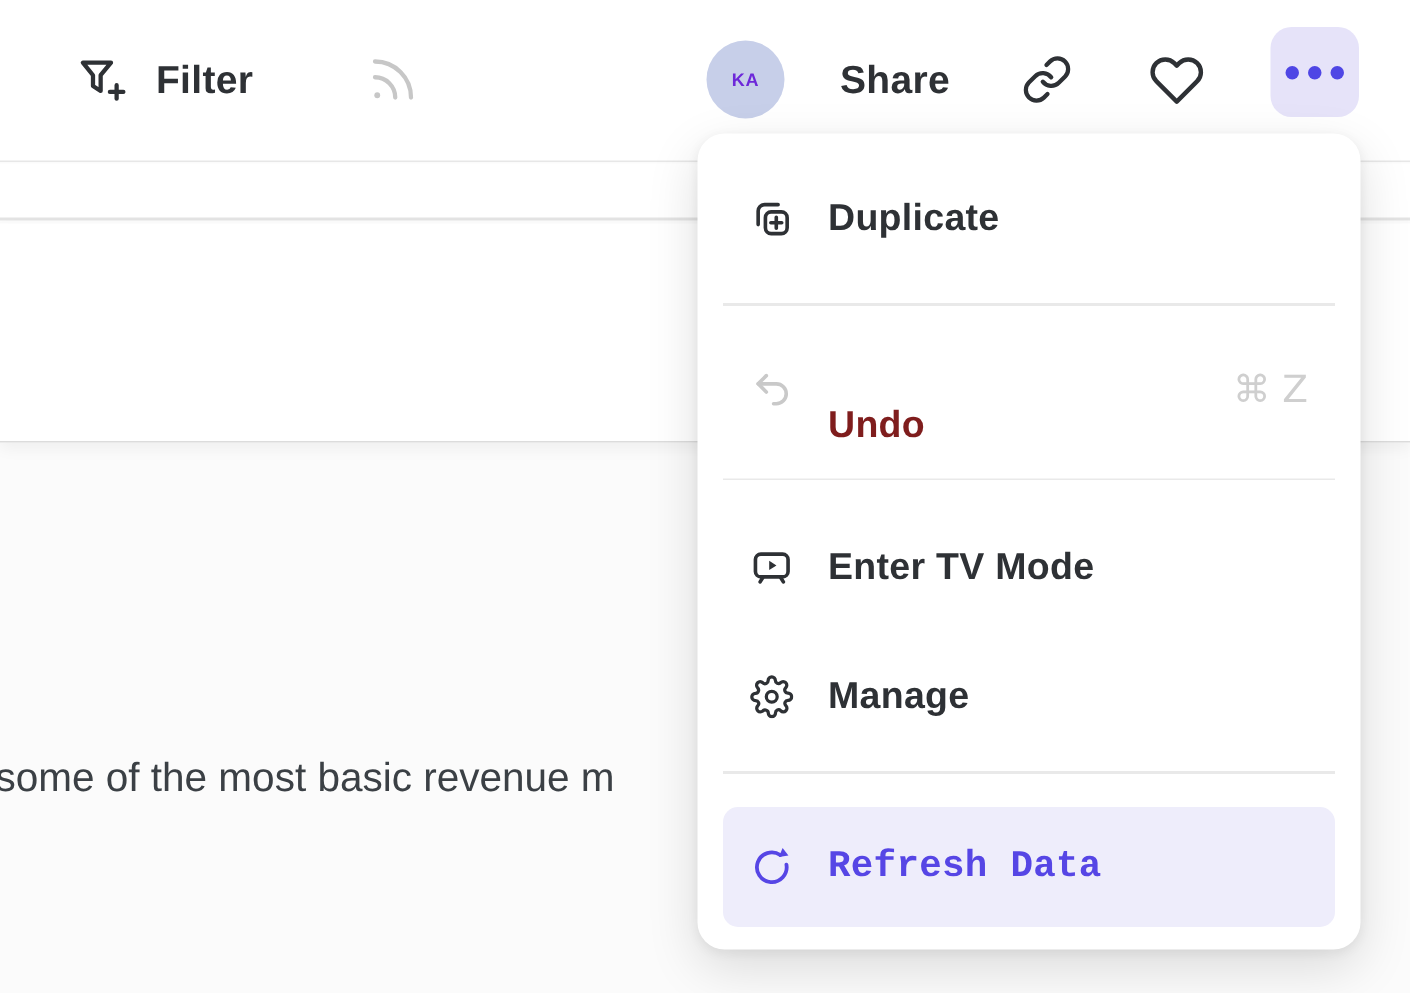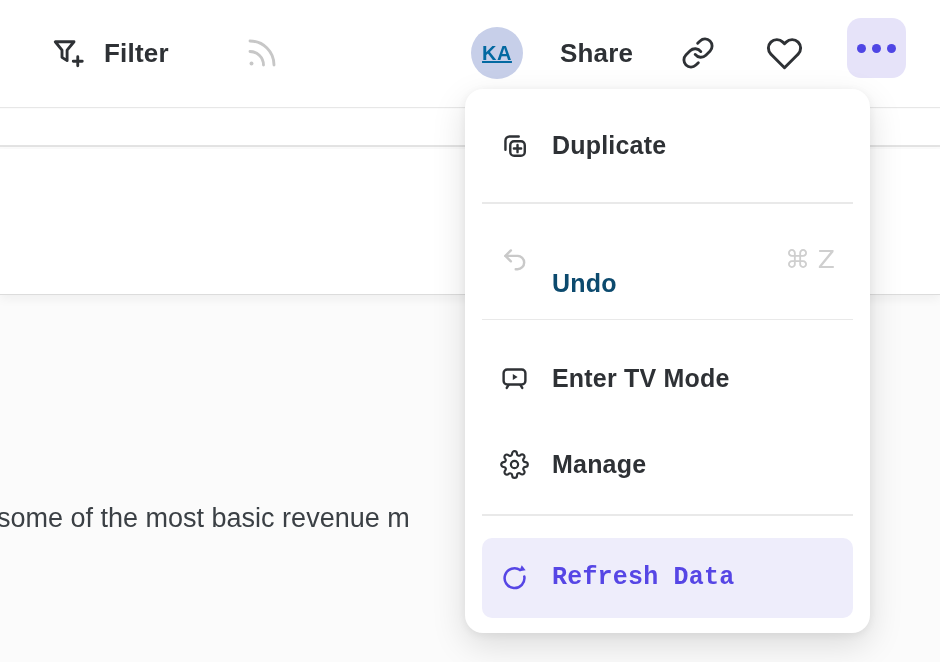--- a/index.html
+++ b/index.html
@@ -22,23 +22,23 @@
     position:absolute; top:0; height:106px;
     display:flex; align-items:center; cursor:pointer;
   }
   .tb-label { font-size:26px; font-weight:700; letter-spacing:.2px; }
   .tb-filter { left:50px; gap:18px; }
   .tb-subscribe { left:244px; gap:18px; color:#c7c7c7; }
   .tb-subscribe .tb-label { color:#c7c7c7; }
   .tb-avatar { left:471px; }
   .avatar-circle {
     width:52px; height:52px; border-radius:50%;
-    background:#c7cfe9; color:#0369a1;
+    background:#c7cfe9; color:#6d28d9;
     display:flex; align-items:center; justify-content:center;
-    font-size:20px; font-weight:700; letter-spacing:.5px;text-decoration:underline;
+    font-size:12px; font-weight:700; letter-spacing:.5px;
   }
   .tb-share { left:560px; }
   .tb-link { left:681px; }
   .tb-heart { left:766px; }
   .tb-more { left:847px; top:18px; height:auto; }
   .more-button {
     width:59px; height:60px; border-radius:14px;
     background:#e6e3f9; border:none; cursor:pointer;
     display:flex; align-items:center; justify-content:center; gap:6px;
   }
@@ -56,33 +56,33 @@
     background:#fff; border-bottom:1.5px solid #dcdcdc;
     box-shadow:0 4px 10px rgba(0,0,0,.05); z-index:1;
   }
   .bg-paragraph {
     position:absolute; left:-3px; top:503px; z-index:1;
     font-size:27px; color:#3b4045; white-space:nowrap;
   }
 
   
   .menu {
-    position:absolute; left:465px; top:89px; width:405px; height:544px;
+    position:absolute; left:465px; top:89px; width:442px; height:544px;
     background:#fff; border-radius:18px; z-index:10;
     box-shadow:0 12px 34px rgba(0,0,0,.13), 0 2px 8px rgba(0,0,0,.06);
     padding:16px 17px; display:flex; flex-direction:column;
   }
   .menu-item {
     height:80px; flex:0 0 auto; display:flex; align-items:center;
     gap:23px; padding:0 18px; border-radius:10px; cursor:pointer;
   }
   .menu-item .mi-label { font-size:25px; font-weight:700; letter-spacing:.2px; }
   .mi-icon { width:29px; height:29px; flex:0 0 auto; }
   .menu-item.disabled { color:#c9c9c9; cursor:default; }
-  .menu-item.disabled .mi-label { color:#0c4a6e;margin-top:48px; }
+  .menu-item.disabled .mi-label { color:#7f1d1d;margin-top:48px; }
   .mi-shortcut {
     margin-left:auto; font-size:25px; color:#cfcfcf;
     font-family:"DejaVu Sans","Liberation Sans",sans-serif;
   }
   .menu-item.highlight {
     background:#eeedfb; color:#5646e5;
   }
   .menu-item.highlight .mi-label { color:#5646e5;font-family:Liberation Mono, monospace; }
   .menu-divider {
     height:1.5px; background:#e9e9e9; flex:0 0 auto;

